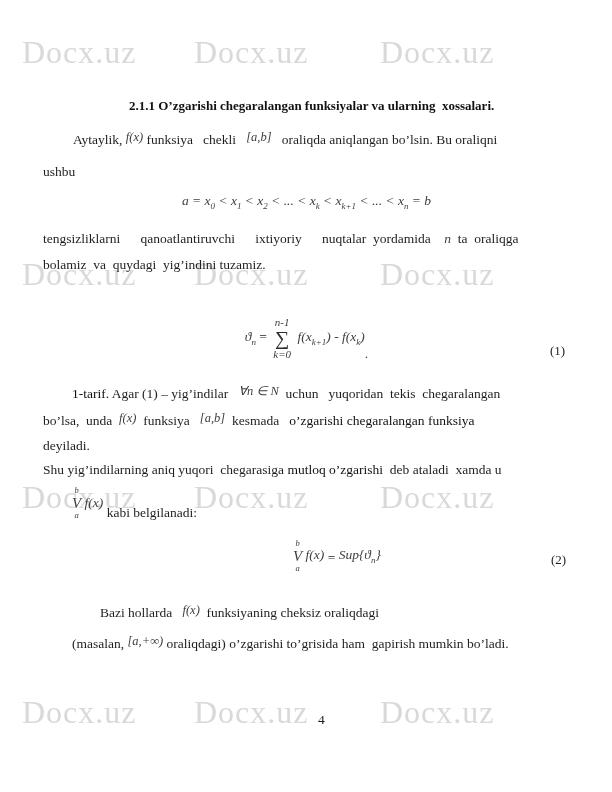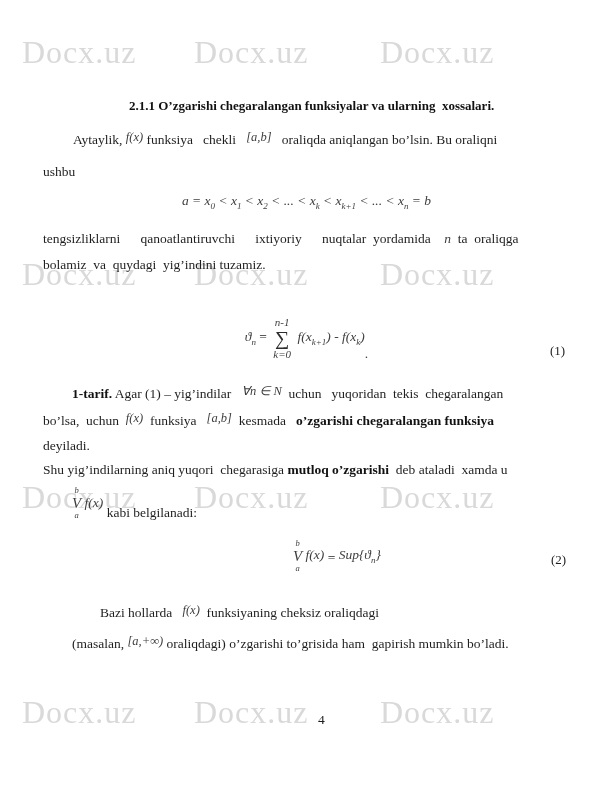--- a/index.html
+++ b/index.html
@@ -10,21 +10,21 @@
   .wm{
     position:absolute;font-family:Liberation Serif, serif;
     font-size:32px;font-weight:400;color:#d9d9d9;letter-spacing:1px;
     line-height:1;user-select:none;
   }
   .line{
     position:absolute;white-space:pre;font-size:13.5px;line-height:17px;
   }
   .title-line{font-weight:bold;font-size:13px;color:#111;margin-left:11px;}
   .i{font-style:italic;color:#3d3d3d;text-align:right;}
-  .b{font-weight:bold;color:#111;}
+  .b{font-weight:normal;color:#111;}
   .sub{font-size:9px;vertical-align:-4px;}
   .r{vertical-align:3px;font-size:12.5px;}
   .frow{
     position:absolute;display:flex;align-items:center;white-space:pre;
     font-size:13.5px;
   }
   .fgroup{white-space:pre;}
   .sum-stack{
     display:inline-flex;flex-direction:column;align-items:center;
     line-height:1;margin:0 3px;
@@ -76,21 +76,21 @@
       <span class="sum-lim">n-1</span>
       <span class="sigma">∑</span>
       <span class="sum-lim">k=0</span>
     </span>
     <span class="fgroup"><span class="i"> f(x</span><span class="i sub">k+1</span><span class="i">) - </span><span class="i">f(x</span><span class="i sub">k</span><span class="i">)</span></span>
     <span class="f-dot">.</span>
   </div>
   <span class="f-label" style="left:550px;top:343px">(1)</span>
 
   <div class="line" style="left:72px;top:383px"><span class="b">1-tarif.</span><span> Agar (1) – yig’indilar   </span><span class="i r">∀n ∈ N</span><span>  uchun   yuqoridan  tekis  chegaralangan</span></div>
-  <div class="line" style="left:43px;top:410px"><span>bo’lsa,  uchun  </span><span class="i r">f(x)</span><span>  funksiya   </span><span class="i r">[a,b]</span><span>  kesmada   </span><span class="b">o’zgarishi chegaralangan funksiya</span></div>
+  <div class="line" style="left:43px;top:410px"><span>bo’lsa,  unda  </span><span class="i r">f(x)</span><span>  funksiya   </span><span class="i r">[a,b]</span><span>  kesmada   </span><span class="b">o’zgarishi chegaralangan funksiya</span></div>
   <div class="line" style="left:43px;top:437px"><span>deyiladi.</span></div>
 
   <div class="line" style="left:43px;top:461px"><span>Shu yig’indilarning aniq yuqori  chegarasiga </span><span class="b">mutloq o’zgarishi</span><span>  deb ataladi  xamda u</span></div>
 
   <div class="frow" style="left:72px;top:486px;height:34px">
     <span class="v-stack">
       <span class="v-lim">b</span>
       <span class="v-big">V</span>
       <span class="v-lim">a</span>
     </span>

